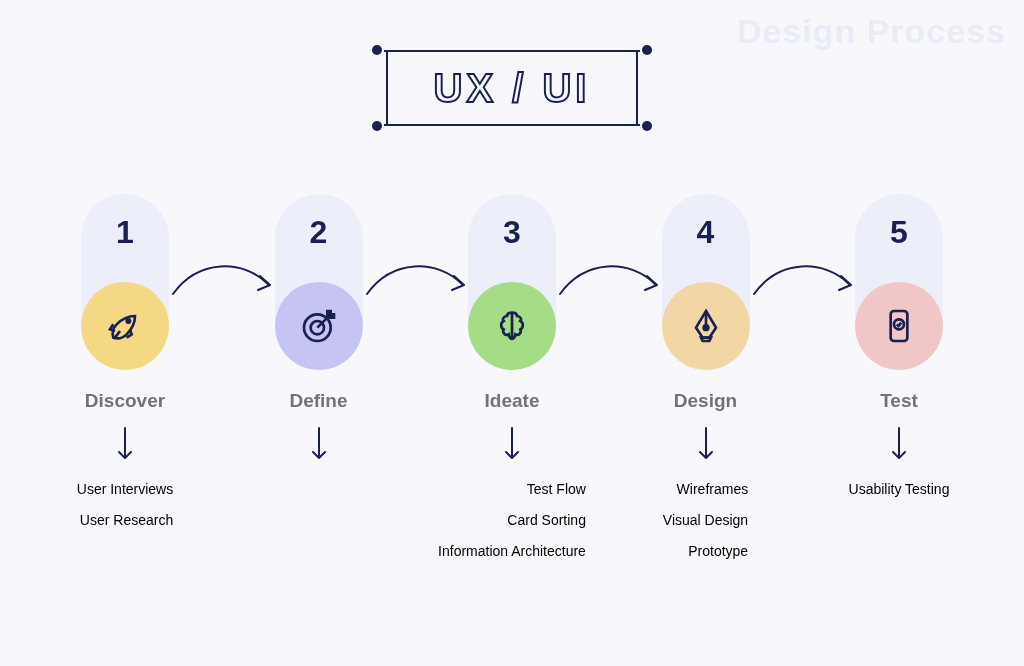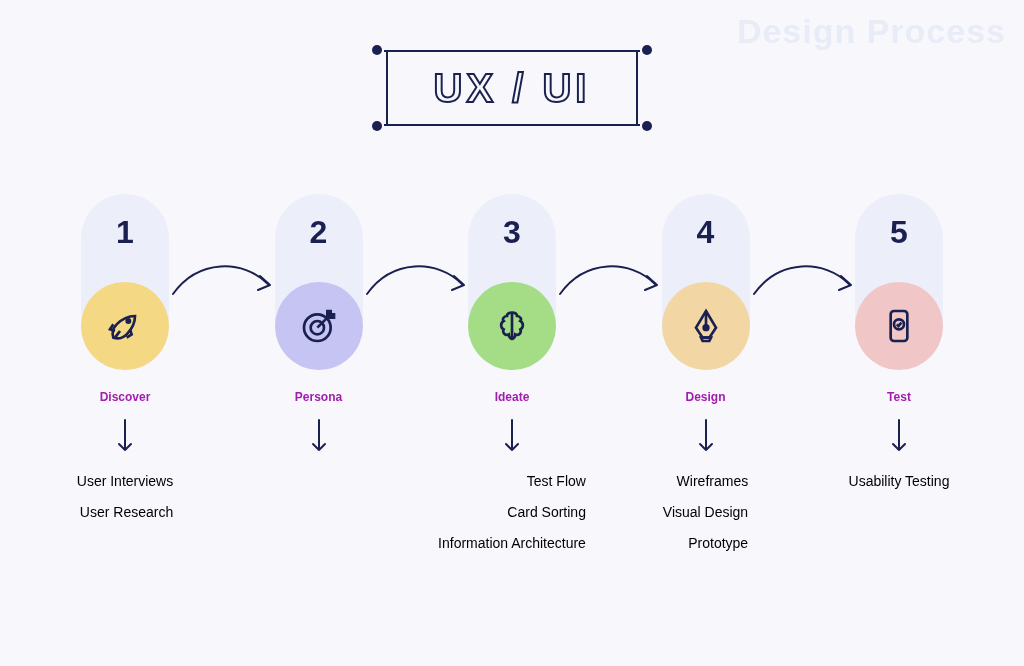--- a/index.html
+++ b/index.html
@@ -106,23 +106,23 @@
     width: 88px;
     height: 88px;
     border-radius: 50%;
     display: flex;
     align-items: center;
     justify-content: center;
   }
   .icon-circle svg { width: 40px; height: 40px; stroke: #1a2050; fill: none; stroke-width: 1.6; }
   .stage-title {
     margin-top: 20px;
-    font-size: 12px;
+    font-size: 19px;
     font-weight: 700;
-    color: #a21caf;
+    color: #737373;
   }
   .down-arrow {
     margin-top: 14px;
     width: 22px;
     height: 38px;
   }
   .tasks {
     margin-top: 10px;
     text-align: center;
   }
@@ -194,21 +194,21 @@
       <div class="step-num">2</div>
       <div class="icon-circle" style="background:#c6c4f2">
         <svg viewBox="0 0 24 24">
             <circle cx="11" cy="13" r="8"></circle>
             <circle cx="11" cy="13" r="4"></circle>
             <path d="M11 13L19 5"></path>
             <path d="M17 3l2 0 0 2 2 0 0 2-4 0z" fill="#1a2050"></path>
           </svg>
       </div>
     </div>
-    <div class="stage-title">Persona</div>
+    <div class="stage-title">Define</div>
     <svg class="down-arrow" viewBox="0 0 22 38">
         <path d="M11 2v30M5 26l6 6 6-6" stroke="#1a2050" stroke-width="2" fill="none" stroke-linecap="round" stroke-linejoin="round"></path>
       </svg>
     <div class="connector" style="left:128px">
       <svg viewBox="0 0 110 50">
           <path d="M5 40 C 30 5, 75 5, 100 30" stroke-linecap="round"></path>
           <path d="M92 22 L102 31 L90 36" stroke-linecap="round" stroke-linejoin="round"></path>
         </svg>
     </div>
   </div>

